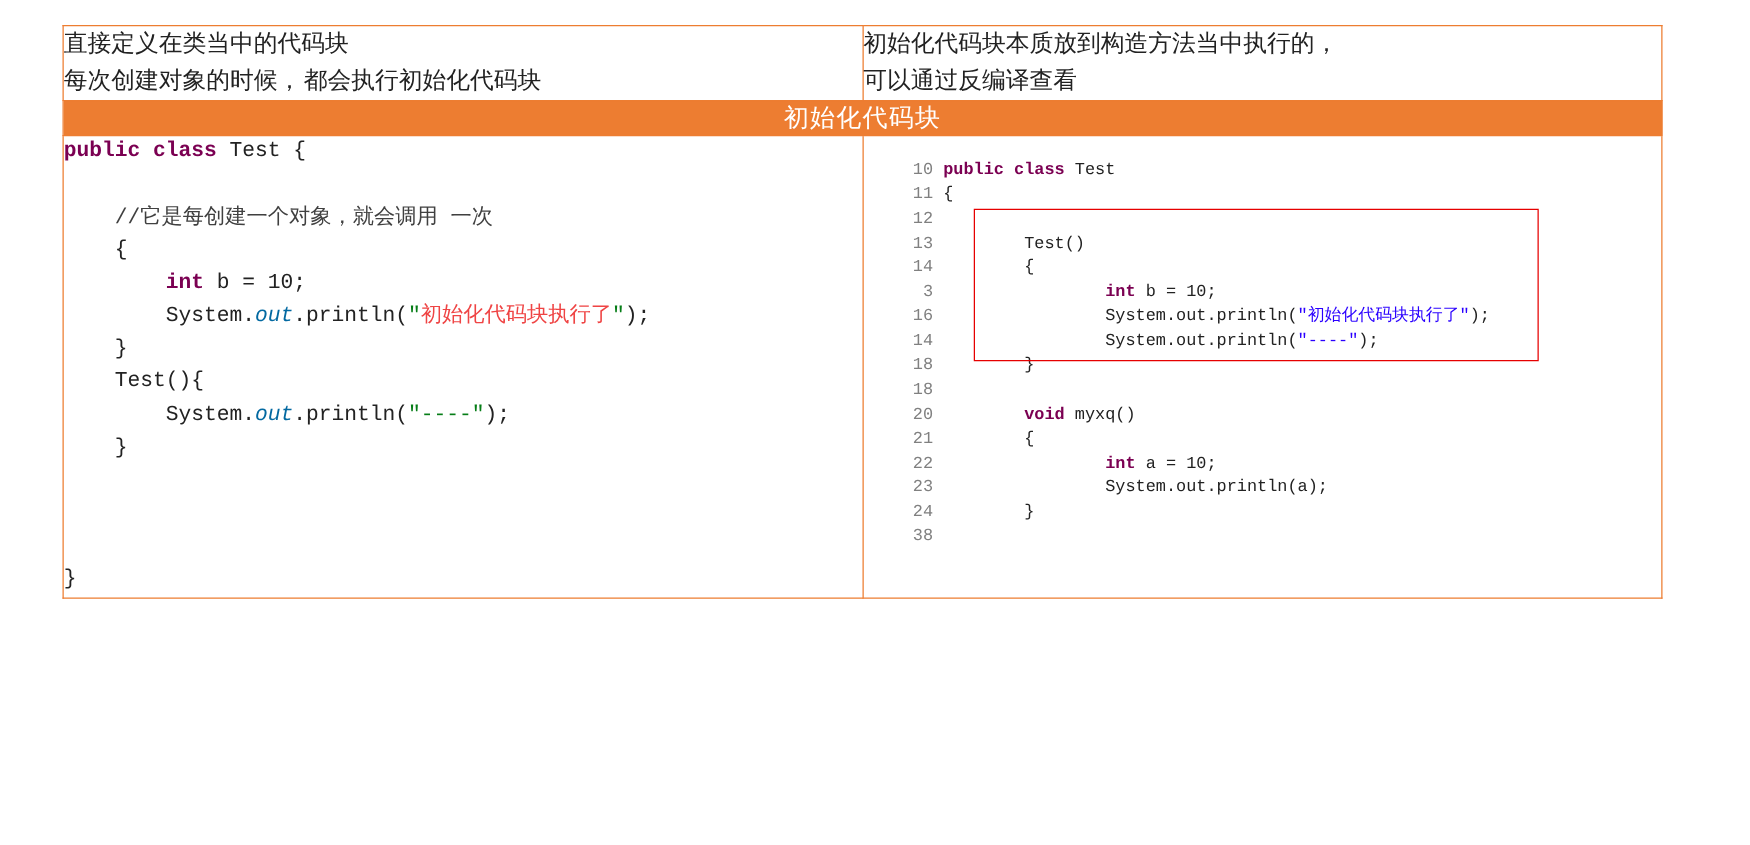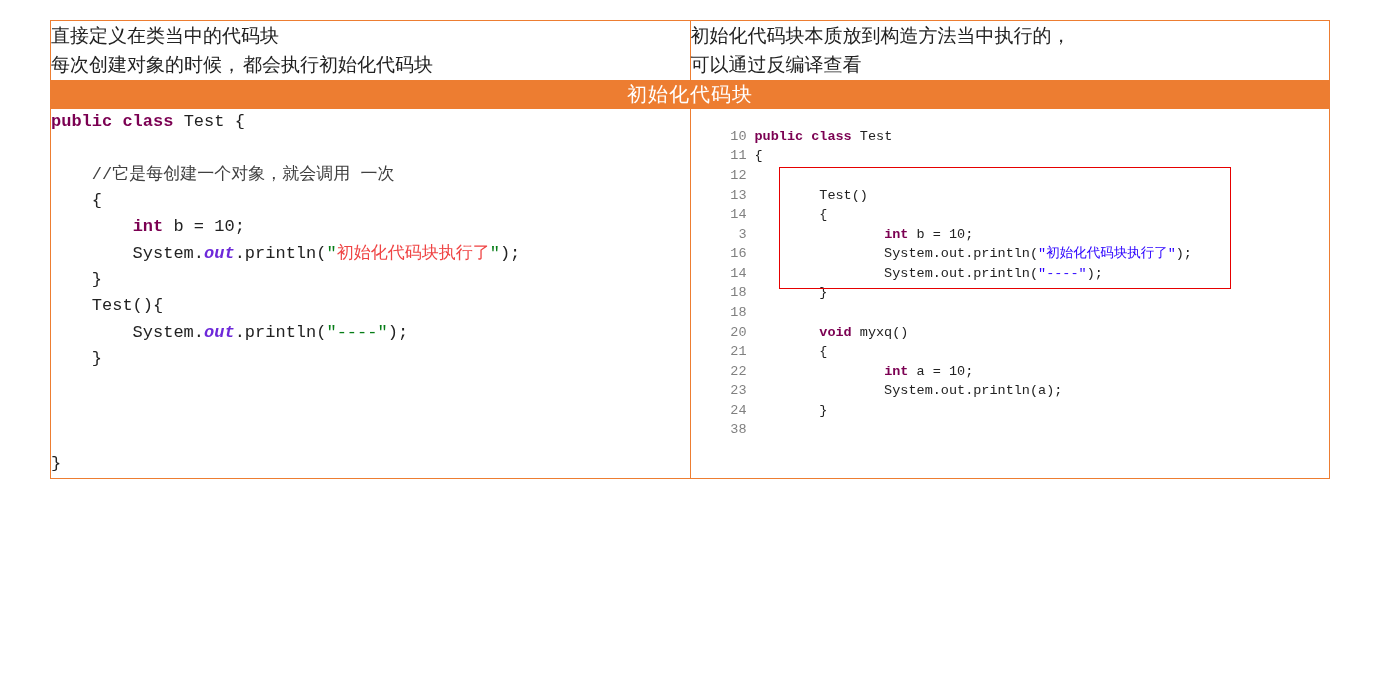--- a/index.html
+++ b/index.html
@@ -43,21 +43,21 @@
   .code1 {
     font-family: Consolas, "Courier New", monospace;
     font-size: 17px;
     line-height: 1.55;
     white-space: pre;
     color: #222;
   }
   .kw1 { color: #7b0052; font-weight: bold; }
   .kw2 { color: #7b0052; font-weight: bold; }
   .cm1 { color: #404040; }
-  .fld { font-style: italic; font-weight: bold; color: #6d28d9; }
+  .fld { font-style: italic; font-weight: normal; color: #0369a1; }
   .str1 { color: #067d17; }
   .str1-cn { color: #ef4444; }
 
   .code2-wrap {
     padding: 18px 18px 10px 32px;
     position: relative;
   }
   .code2 {
     font-family: Consolas, "Courier New", monospace;
     font-size: 13.5px;

